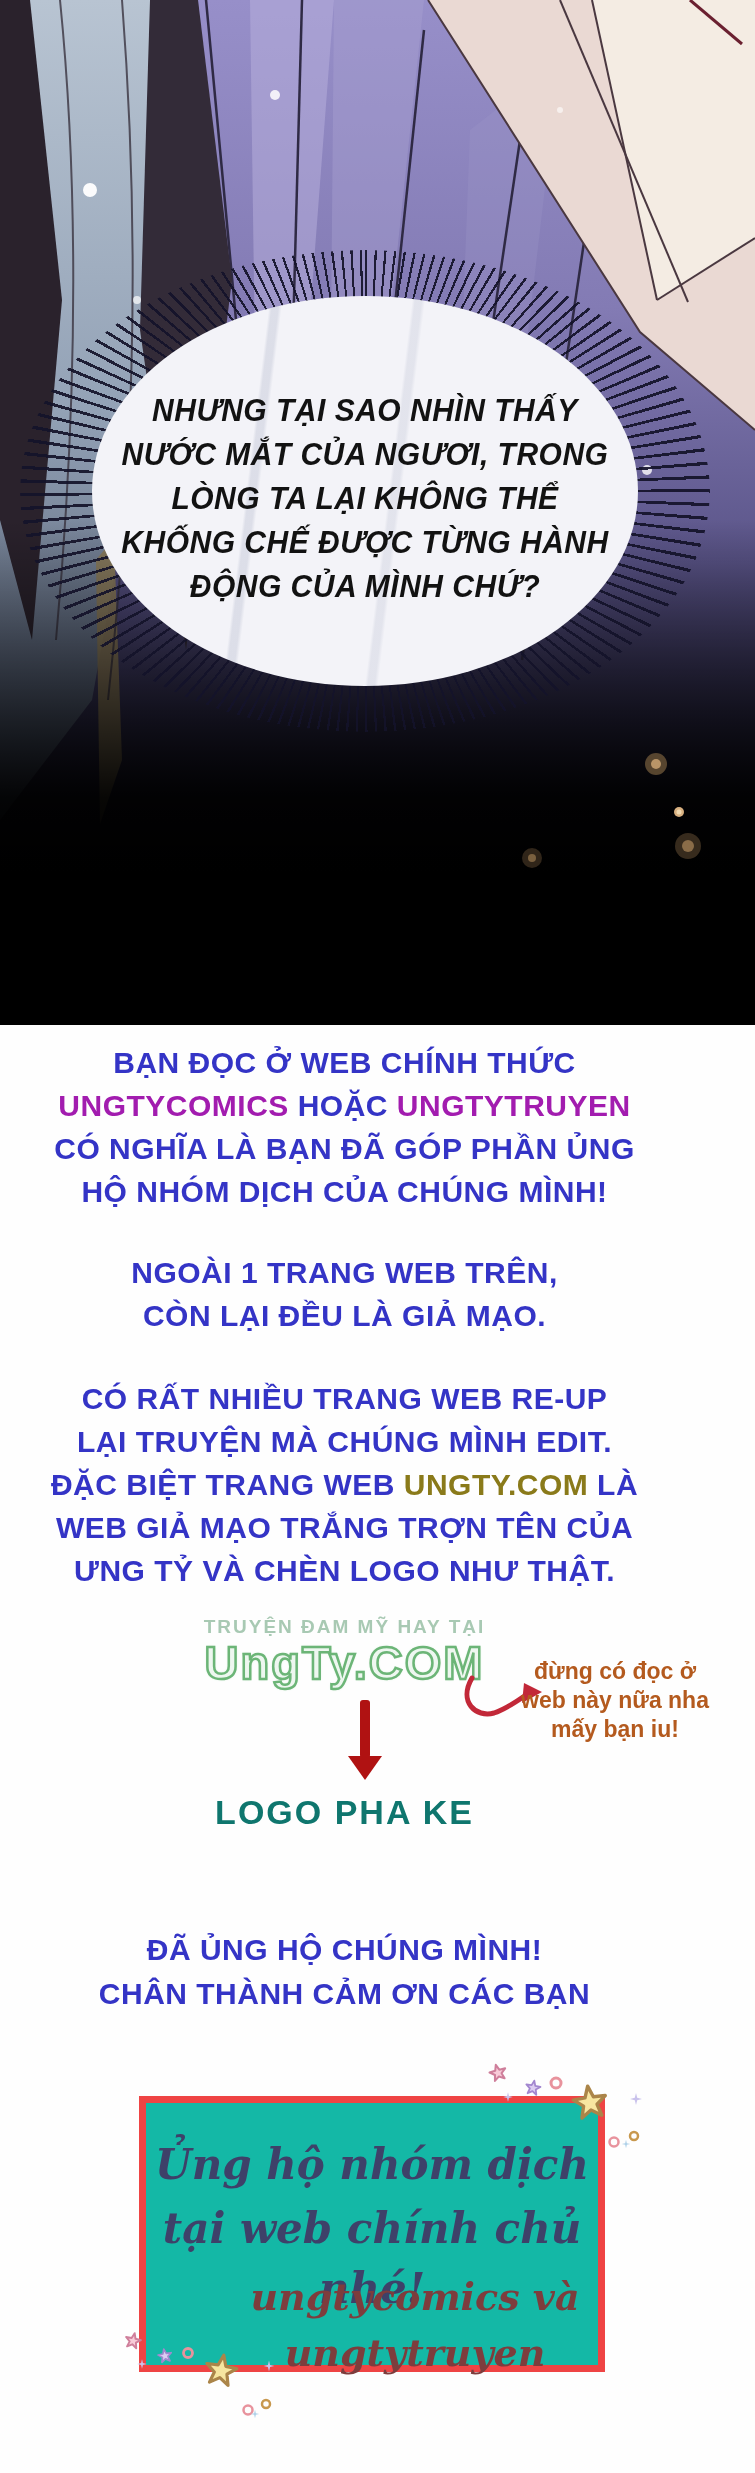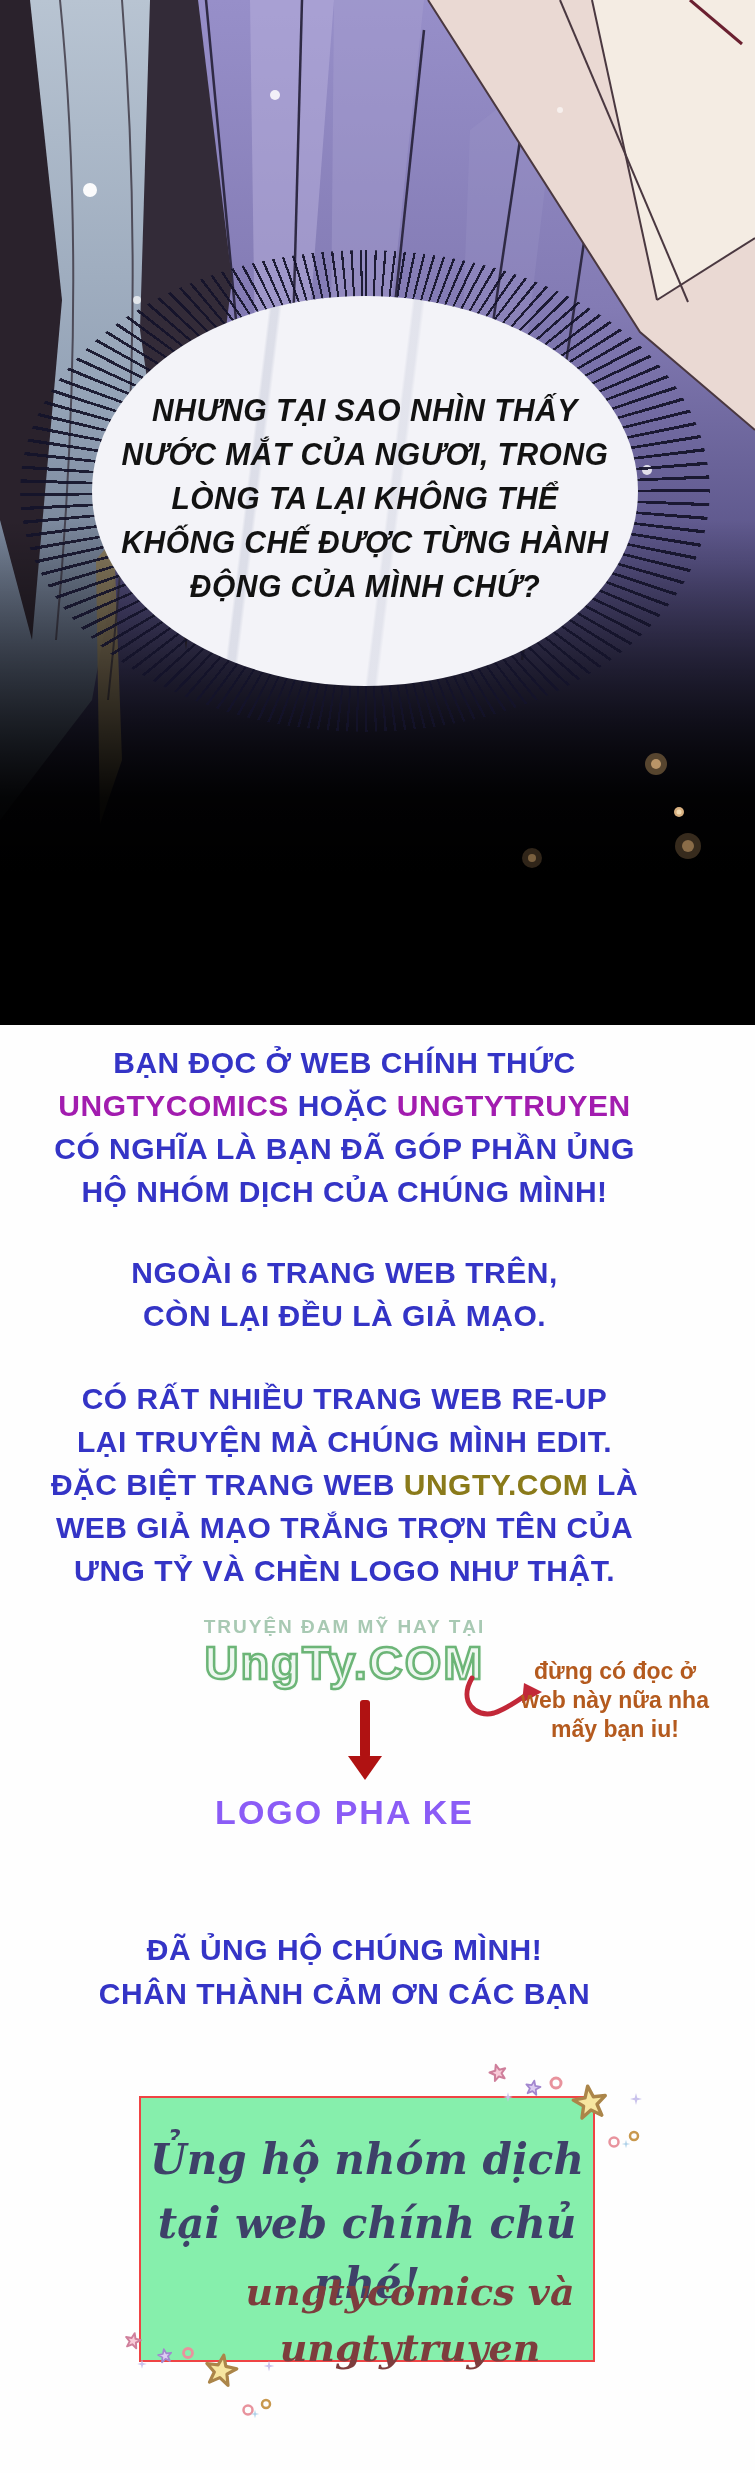--- a/index.html
+++ b/index.html
@@ -30,23 +30,23 @@
   #notice{left:0;top:1025px;width:755px;height:1448px;background:#fefefe;}
   .cblock{left:0;width:689px;text-align:center;font-weight:bold;}
   .blue{color:#3434c6;}
   .p30{font-size:30px;line-height:43px;letter-spacing:.5px;}
   .red{color:#a21caf;}
   .olive{color:#8a7a1a;}
   .tagline{color:#a8c9b3;font-size:19px;letter-spacing:2px;line-height:22px;}
   .brand{font-size:47px;line-height:50px;color:#eef7f0;letter-spacing:2px;
          -webkit-text-stroke:2.5px #6cb577;text-shadow:0 0 3px #bfe3c6;}
   .handw{color:#b45a1e;font-size:23px;line-height:29px;font-weight:bold;text-align:center;}
-  .fakecap{color:#8b5cf6;font-size:34px;line-height:36px;letter-spacing:2px;}
+  .fakecap{color:#0f766e;font-size:34px;line-height:36px;letter-spacing:2px;}
   .script{font-family:"DejaVu Serif",serif;font-style:italic;font-weight:bold;}
-  #supportbox{left:139px;top:2096px;width:452px;height:262px;border:2px solid #ef4444;background:#86efac;}
+  #supportbox{left:139px;top:2096px;width:452px;height:262px;border:7px solid #ef4444;background:#14b8a6;}
   .sb1{color:#3e4169;font-size:42px;line-height:60px;}
   .sb3{color:#7d3d3d;font-size:38px;line-height:56px;padding-left:43px;}
 
   
   #downarrow{left:348px;top:1700px;width:34px;height:82px;}
   #downarrow .shaft{position:absolute;left:12px;top:0;width:10px;height:58px;background:#b01212;border-radius:3px;}
   #downarrow .head{position:absolute;left:0;top:56px;width:0;height:0;
     border-left:17px solid transparent;border-right:17px solid transparent;border-top:24px solid #b01212;}
 </style>
 </head>
@@ -148,21 +148,21 @@
 <div class="abs" id="notice"></div>
 
 <div class="abs cblock p30 blue" style="top:1041px;">
   <div>BẠN ĐỌC Ở WEB CHÍNH THỨC</div>
   <div><span class="red">UNGTYCOMICS</span><span> HOẶC </span><span class="red">UNGTYTRUYEN</span></div>
   <div>CÓ NGHĨA LÀ BẠN ĐÃ GÓP PHẦN ỦNG</div>
   <div>HỘ NHÓM DỊCH CỦA CHÚNG MÌNH!</div>
 </div>
 
 <div class="abs cblock p30 blue" style="top:1251px;">
-  <div>NGOÀI 6 TRANG WEB TRÊN,</div>
+  <div>NGOÀI 1 TRANG WEB TRÊN,</div>
   <div>CÒN LẠI ĐỀU LÀ GIẢ MẠO.</div>
 </div>
 
 <div class="abs cblock p30 blue" style="top:1377px;">
   <div>CÓ RẤT NHIỀU TRANG WEB RE-UP</div>
   <div>LẠI TRUYỆN MÀ CHÚNG MÌNH EDIT.</div>
   <div><span>ĐẶC BIỆT TRANG WEB </span><span class="olive">UNGTY.COM</span><span> LÀ</span></div>
   <div>WEB GIẢ MẠO TRẮNG TRỢN TÊN CỦA</div>
   <div>ƯNG TỶ VÀ CHÈN LOGO NHƯ THẬT.</div>
 </div>

